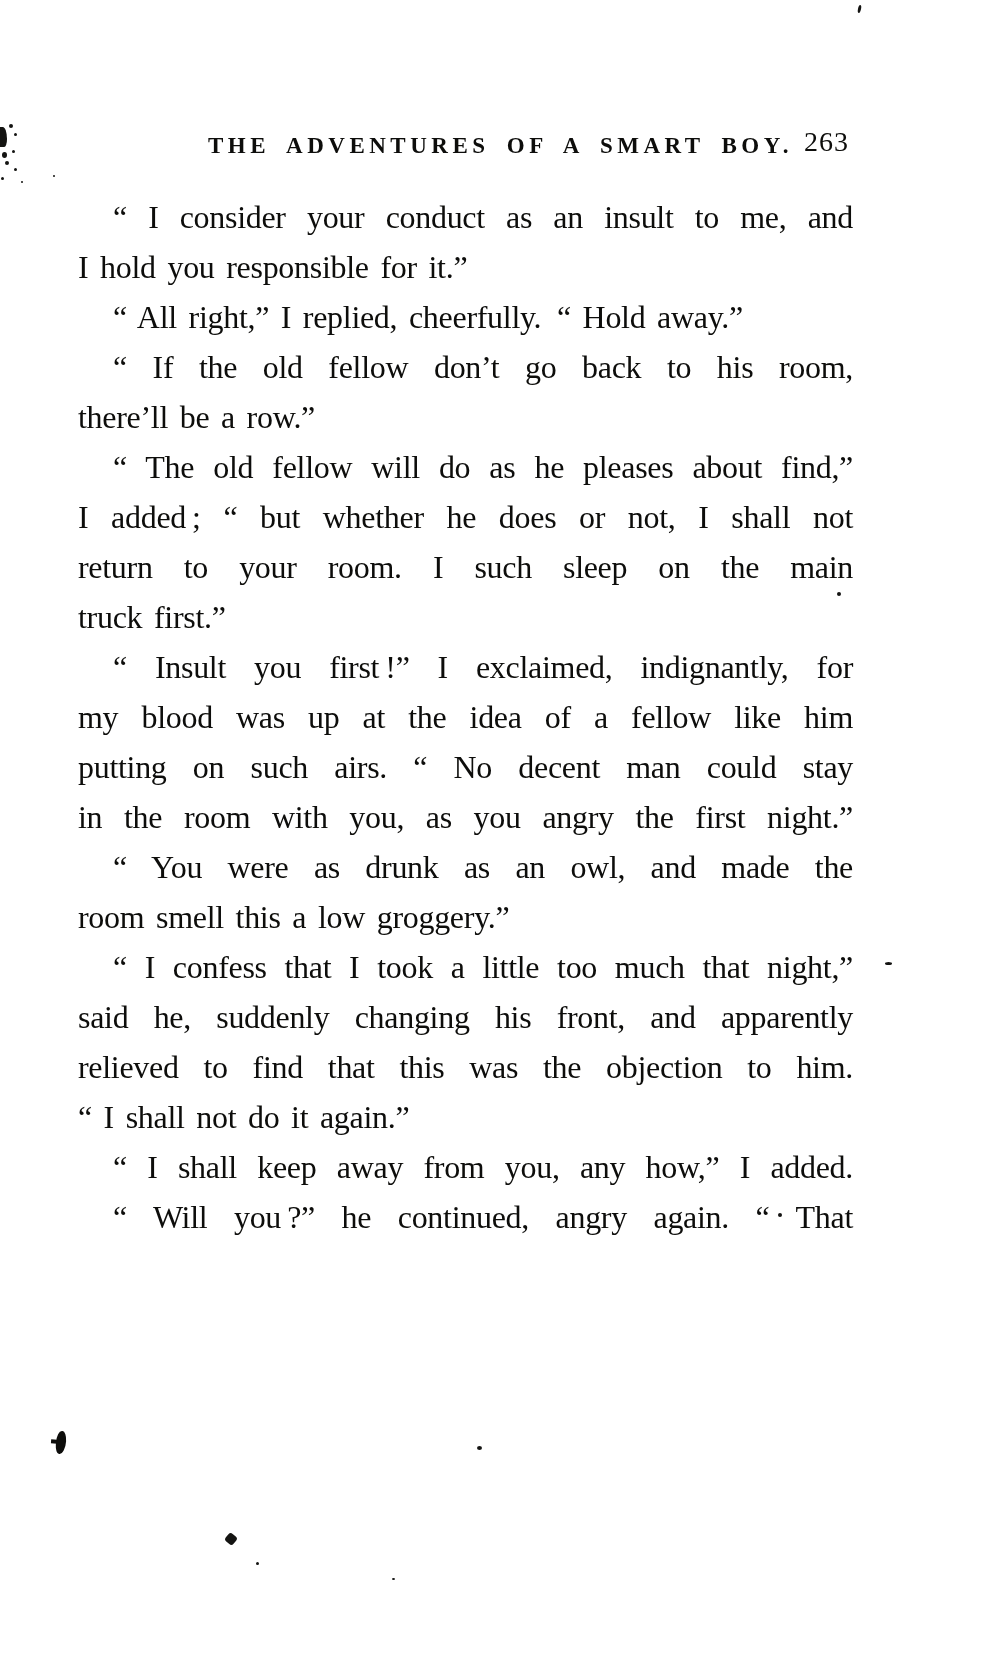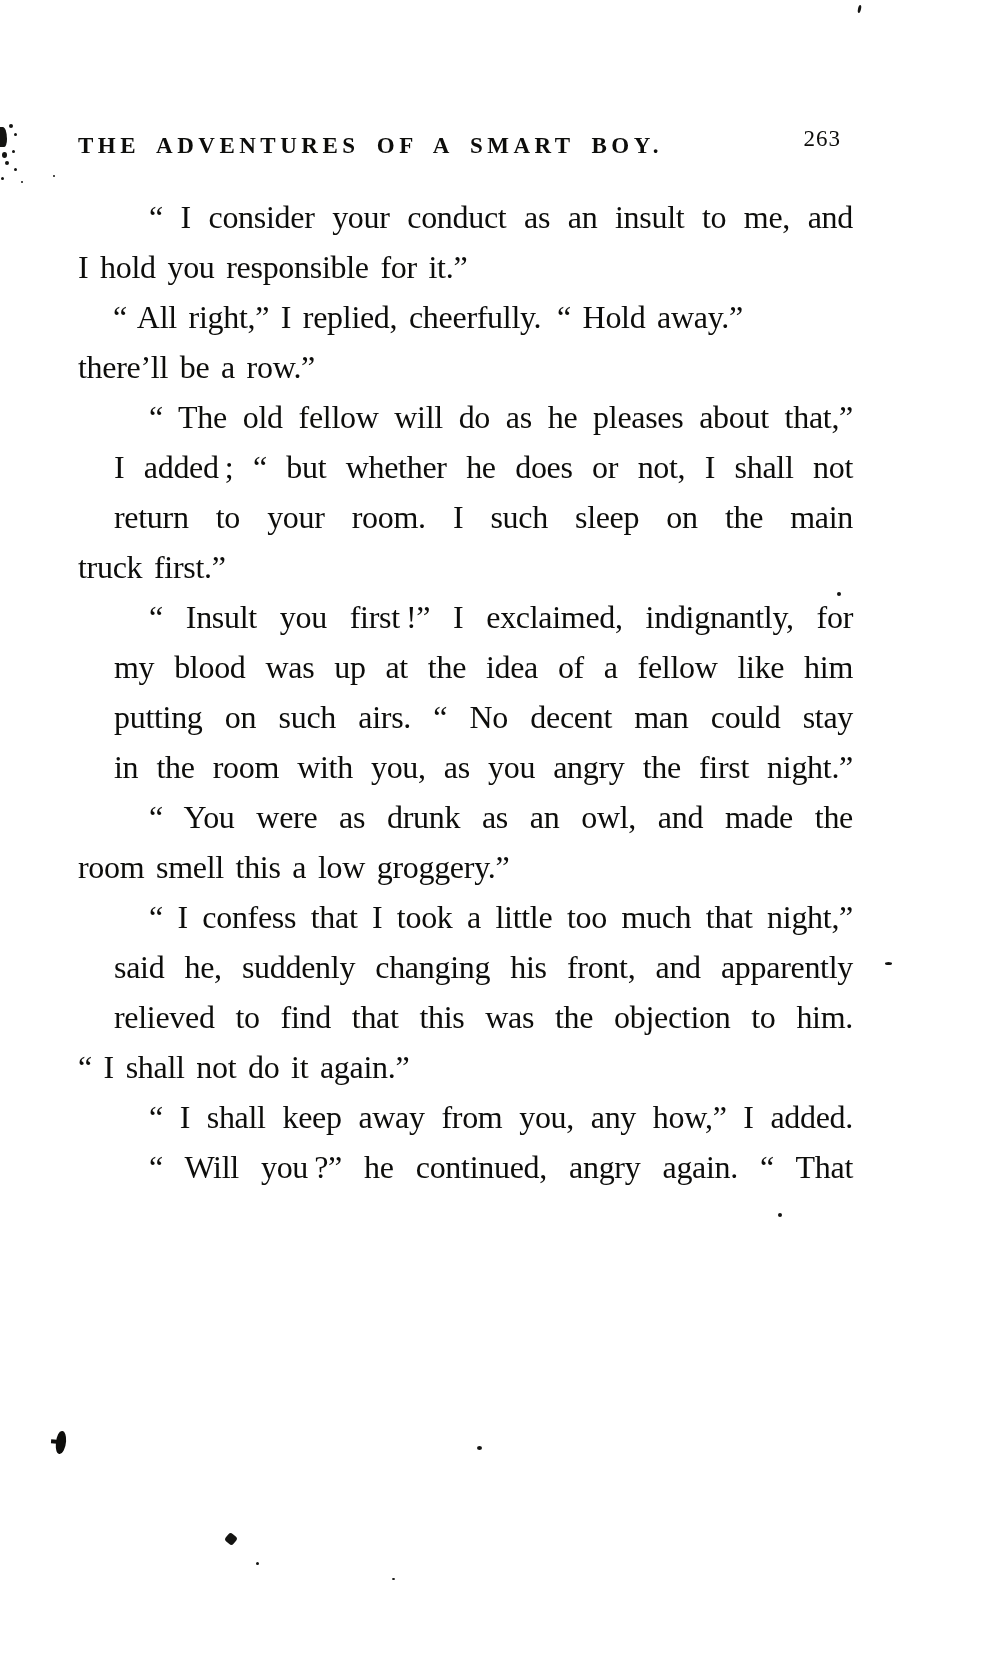--- a/index.html
+++ b/index.html
@@ -17,32 +17,32 @@
     position: absolute;
     top: 126px;
     left: 78px;
     width: 775px;
     height: 42px;
   }
   .head-title {
     position: absolute;
     left: 0; right: 60px;
     top: 7px;
-    text-align: left;
+    text-align: right;
     font-size: 23px;
     font-weight: 700;
     letter-spacing: 4.5px;
     word-spacing: 7px;
     white-space: nowrap;
   }
   .folio {
     position: absolute;
-    right: 12px;
+    right: 4px;
     top: 0;
-    font-size: 23px;
+    font-size: 28px;
     font-weight: 400;
     letter-spacing: 1px;
   }
   
   .body-text {
     position: absolute;
     top: 192px;
     left: 78px;
     width: 775px;
     font-size: 32px;
@@ -52,21 +52,20 @@
     height: 50px;
     line-height: 50px;
     white-space: normal;
     word-spacing: 4px;
   }
   .line.indent { text-indent: 35px; }
   .line.justify {
     text-align: justify;
     text-align-last: justify;
     word-spacing: normal;
-    margin-left: 36px;
   }
   
   .speck {
     position: absolute;
     background: #141412;
     border-radius: 50%;
   }
   .edge-blob {
     position: absolute;
     left: 0; top: 127px;
@@ -101,22 +100,23 @@
 
   <div class="running-head">
     <span class="head-title">THE ADVENTURES OF A SMART BOY.</span>
     <span class="folio">263</span>
   </div>
 
   <div class="body-text">
       <div class="line indent justify">“ I consider your conduct as an insult to me, and</div>
       <div class="line">I hold you responsible for it.”</div>
       <div class="line indent">“ All right,” I replied, cheerfully. “ Hold away.”</div>
+      <div class="line indent justify">“ If the old fellow don’t go back to his room,</div>
       <div class="line">there’ll be a row.”</div>
-      <div class="line indent justify">“ The old fellow will do as he pleases about that,”</div>
+      <div class="line indent justify">“ The old fellow will do as he pleases about find,”</div>
       <div class="line justify">I added ; “ but whether he does or not, I shall not</div>
       <div class="line justify">return to your room. I such sleep on the main</div>
       <div class="line">truck first.”</div>
       <div class="line indent justify">“ Insult you first !” I exclaimed, indignantly, for</div>
       <div class="line justify">my blood was up at the idea of a fellow like him</div>
       <div class="line justify">putting on such airs. “ No decent man could stay</div>
       <div class="line justify">in the room with you, as you angry the first night.”</div>
       <div class="line indent justify">“ You were as drunk as an owl, and made the</div>
       <div class="line">room smell this a low groggery.”</div>
       <div class="line indent justify">“ I confess that I took a little too much that night,”</div>

